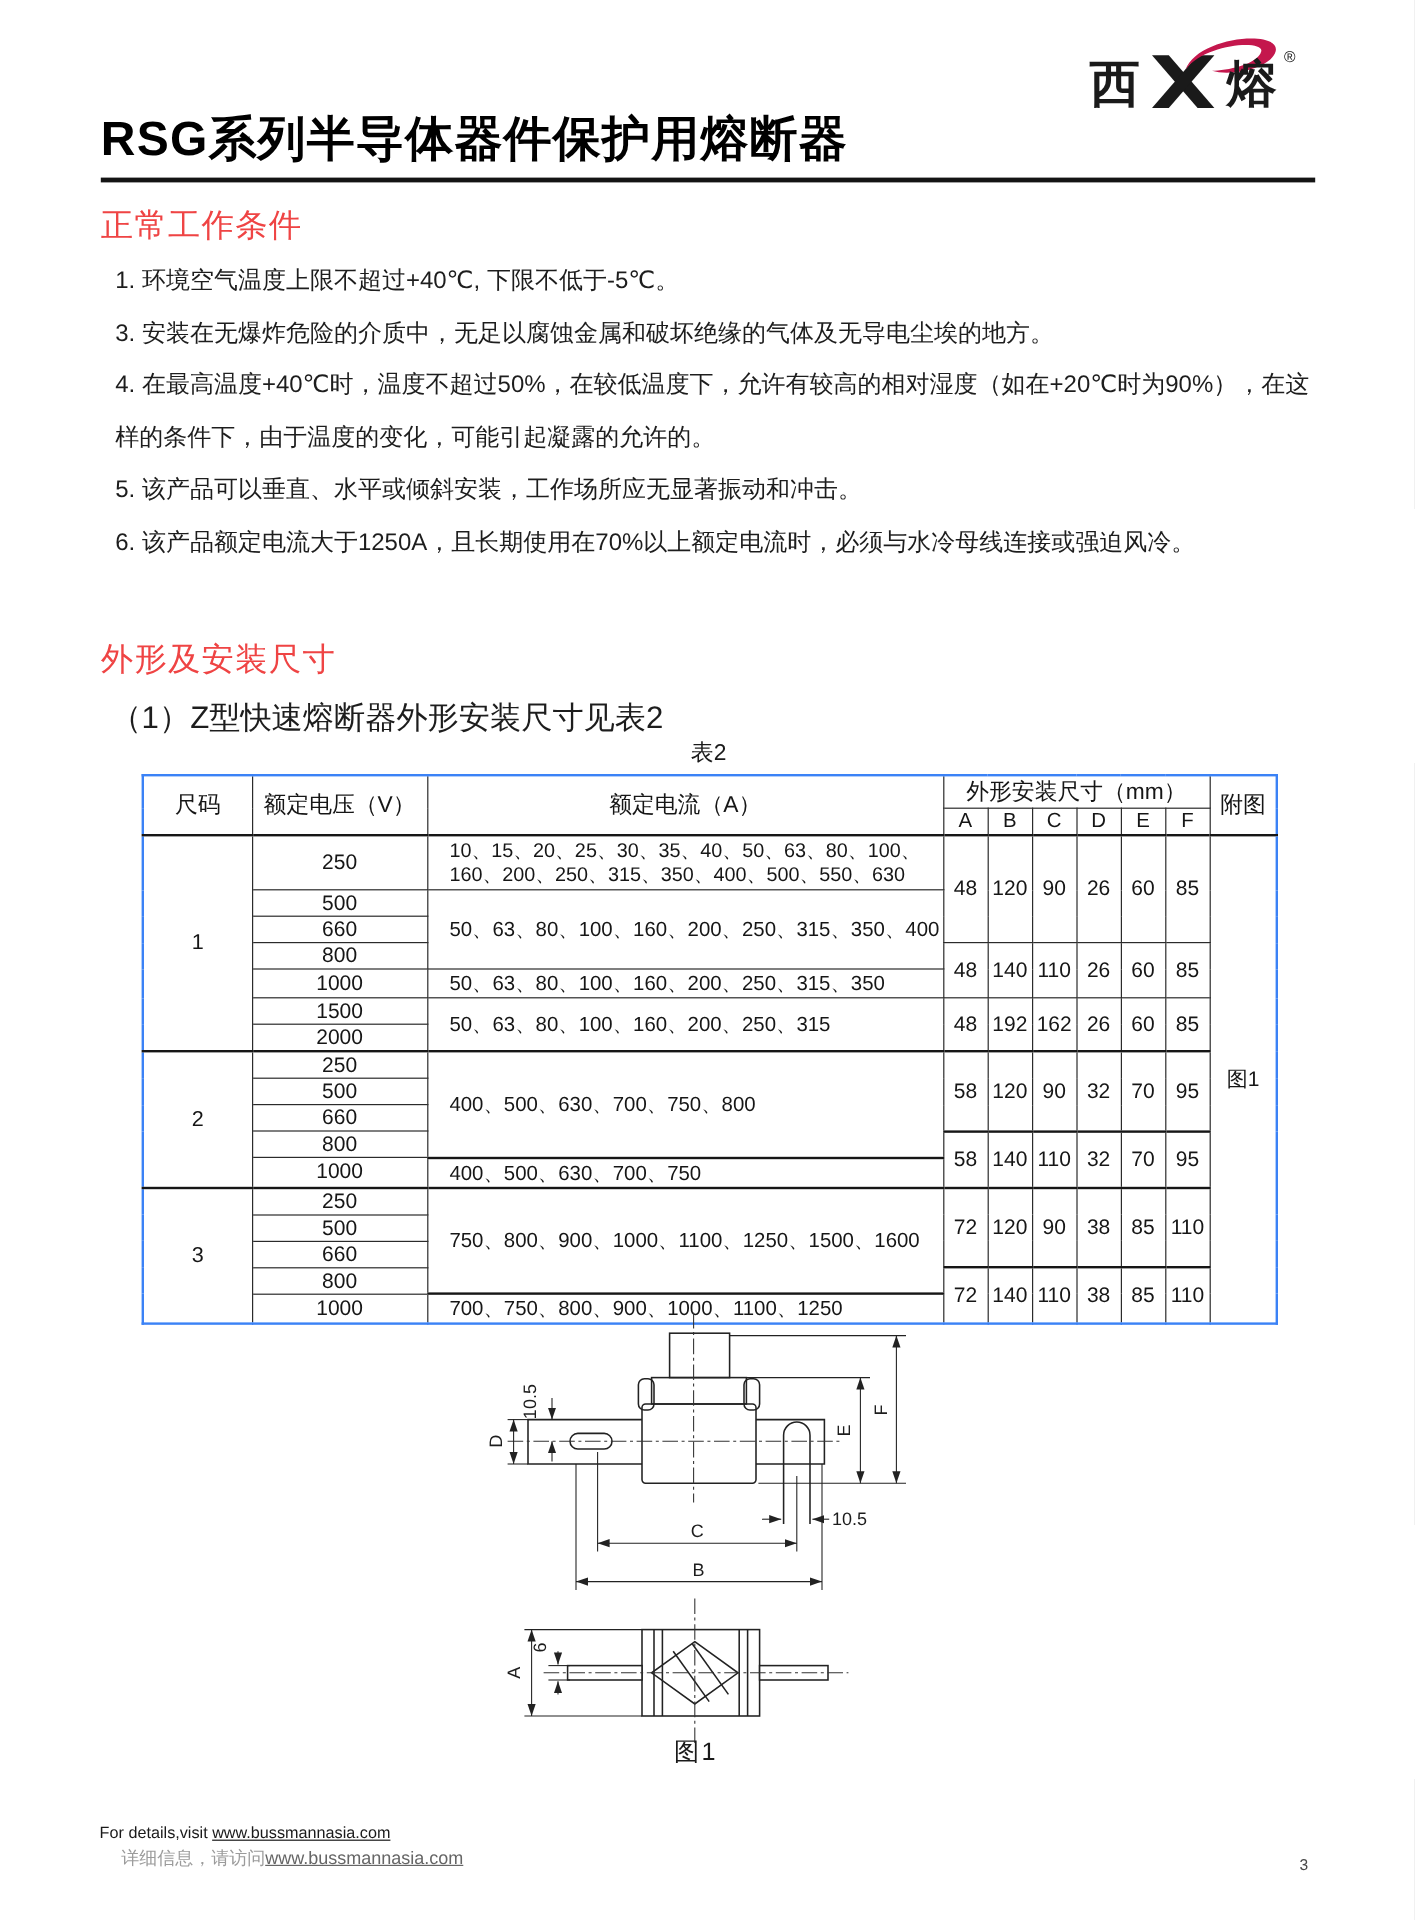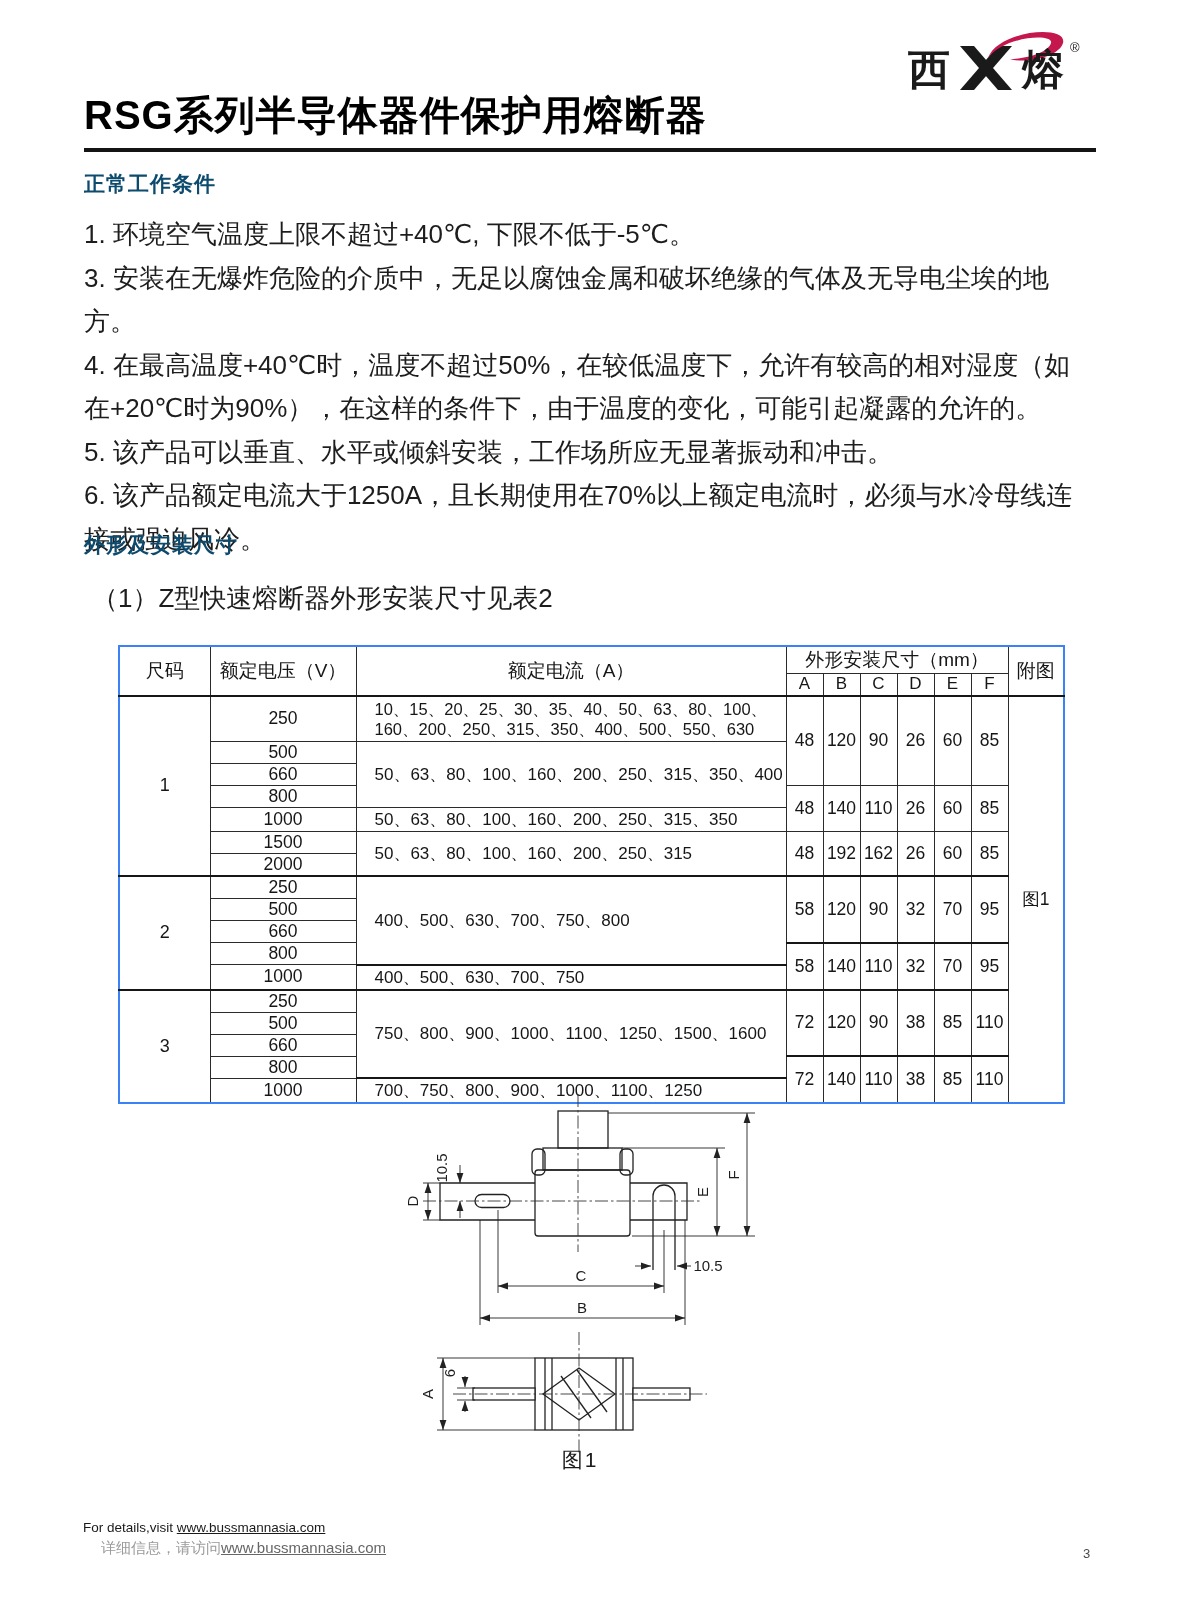--- a/index.html
+++ b/index.html
@@ -7,25 +7,25 @@
     position:relative; width:1179px; height:1600px; margin:0 auto;
     background:#ffffff; overflow:hidden;
     font-family:"Liberation Sans","DejaVu Sans",sans-serif; color:#1c1c1c;
   }
   
   .logo { position:absolute; left:900px; top:26px; width:210px; height:76px; }
   
   .title { position:absolute; left:84px; top:88px; font-size:40px; font-weight:bold; letter-spacing:1px; color:#000000; white-space:nowrap; }
   .title-rule { position:absolute; left:84px; top:148px; width:1012px; height:4px; background:#141414; }
   
-  .h2 { position:absolute; font-size:21px; font-weight:700; color:#0c4a6e; letter-spacing:1px; }
+  .h2 { position:absolute; font-size:27px; font-weight:400; color:#ef4444; letter-spacing:1px; }
   .h-work { left:84px; top:170px; }
   .h-dim  { left:84px; top:531px; }
   
-  .cond-list { position:absolute; left:84px; top:213px; width:1005px; font-size:26px; line-height:43.5px; color:#1d1d1d; }
+  .cond-list { position:absolute; left:96px; top:213px; width:1005px; font-size:20px; line-height:43.5px; color:#1d1d1d; }
   .cond-list p { margin:0; }
   .sub-line { position:absolute; left:92px; top:581px; font-size:26px; color:#1d1d1d; }
   .tbl-caption { position:absolute; left:118px; top:614px; width:945px; text-align:center; font-size:19px; color:#1a1a1a; }
   
   .spec-table { position:absolute; left:118px; top:645px; border-collapse:collapse; table-layout:fixed; width:945px;
                 border:2px solid #3b82f6; }
   .spec-table td { border:1px solid #2b2b2b; text-align:center; vertical-align:middle; padding:0;
                    font-size:17.5px; color:#161616; overflow:hidden; }
   .spec-table tr { height:21px; }
   .spec-table tr.r2x { height:46px; }
@@ -73,20 +73,21 @@
   <div class="cond-list">
     <p>1. 环境空气温度上限不超过+40℃, 下限不低于-5℃。</p>
     <p>3. 安装在无爆炸危险的介质中，无足以腐蚀金属和破坏绝缘的气体及无导电尘埃的地方。</p>
     <p>4. 在最高温度+40℃时，温度不超过50%，在较低温度下，允许有较高的相对湿度（如在+20℃时为90%），在这样的条件下，由于温度的变化，可能引起凝露的允许的。</p>
     <p>5. 该产品可以垂直、水平或倾斜安装，工作场所应无显著振动和冲击。</p>
     <p>6. 该产品额定电流大于1250A，且长期使用在70%以上额定电流时，必须与水冷母线连接或强迫风冷。</p>
   </div>
 
   <div class="h2 h-dim">外形及安装尺寸</div>
   <div class="sub-line">（1）Z型快速熔断器外形安装尺寸见表2</div>
+  <div class="tbl-caption">表2</div>
 
   <table class="spec-table">
     <colgroup>
       <col style="width:91px">
         <col style="width:146px">
         <col style="width:430px">
       <col style="width:37px">
         <col style="width:37px">
         <col style="width:37px">
       <col style="width:37px">

